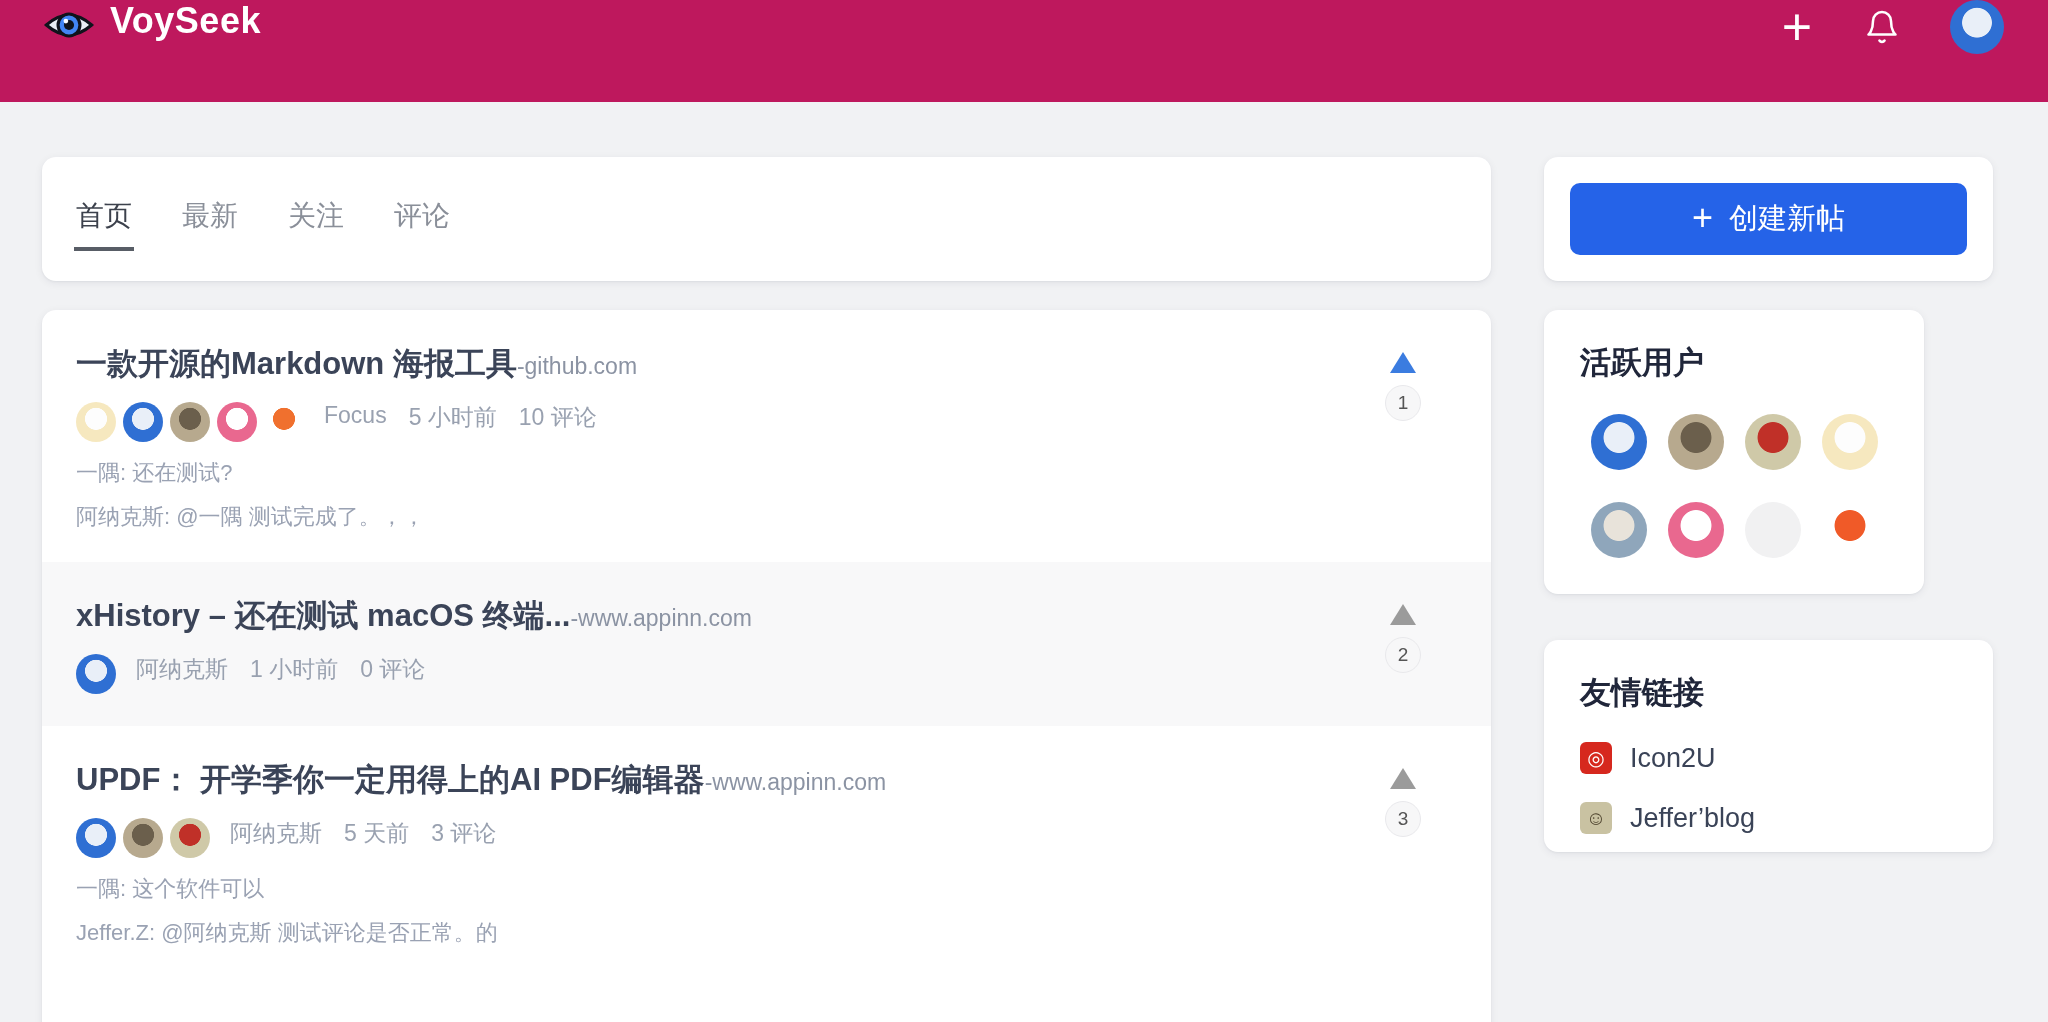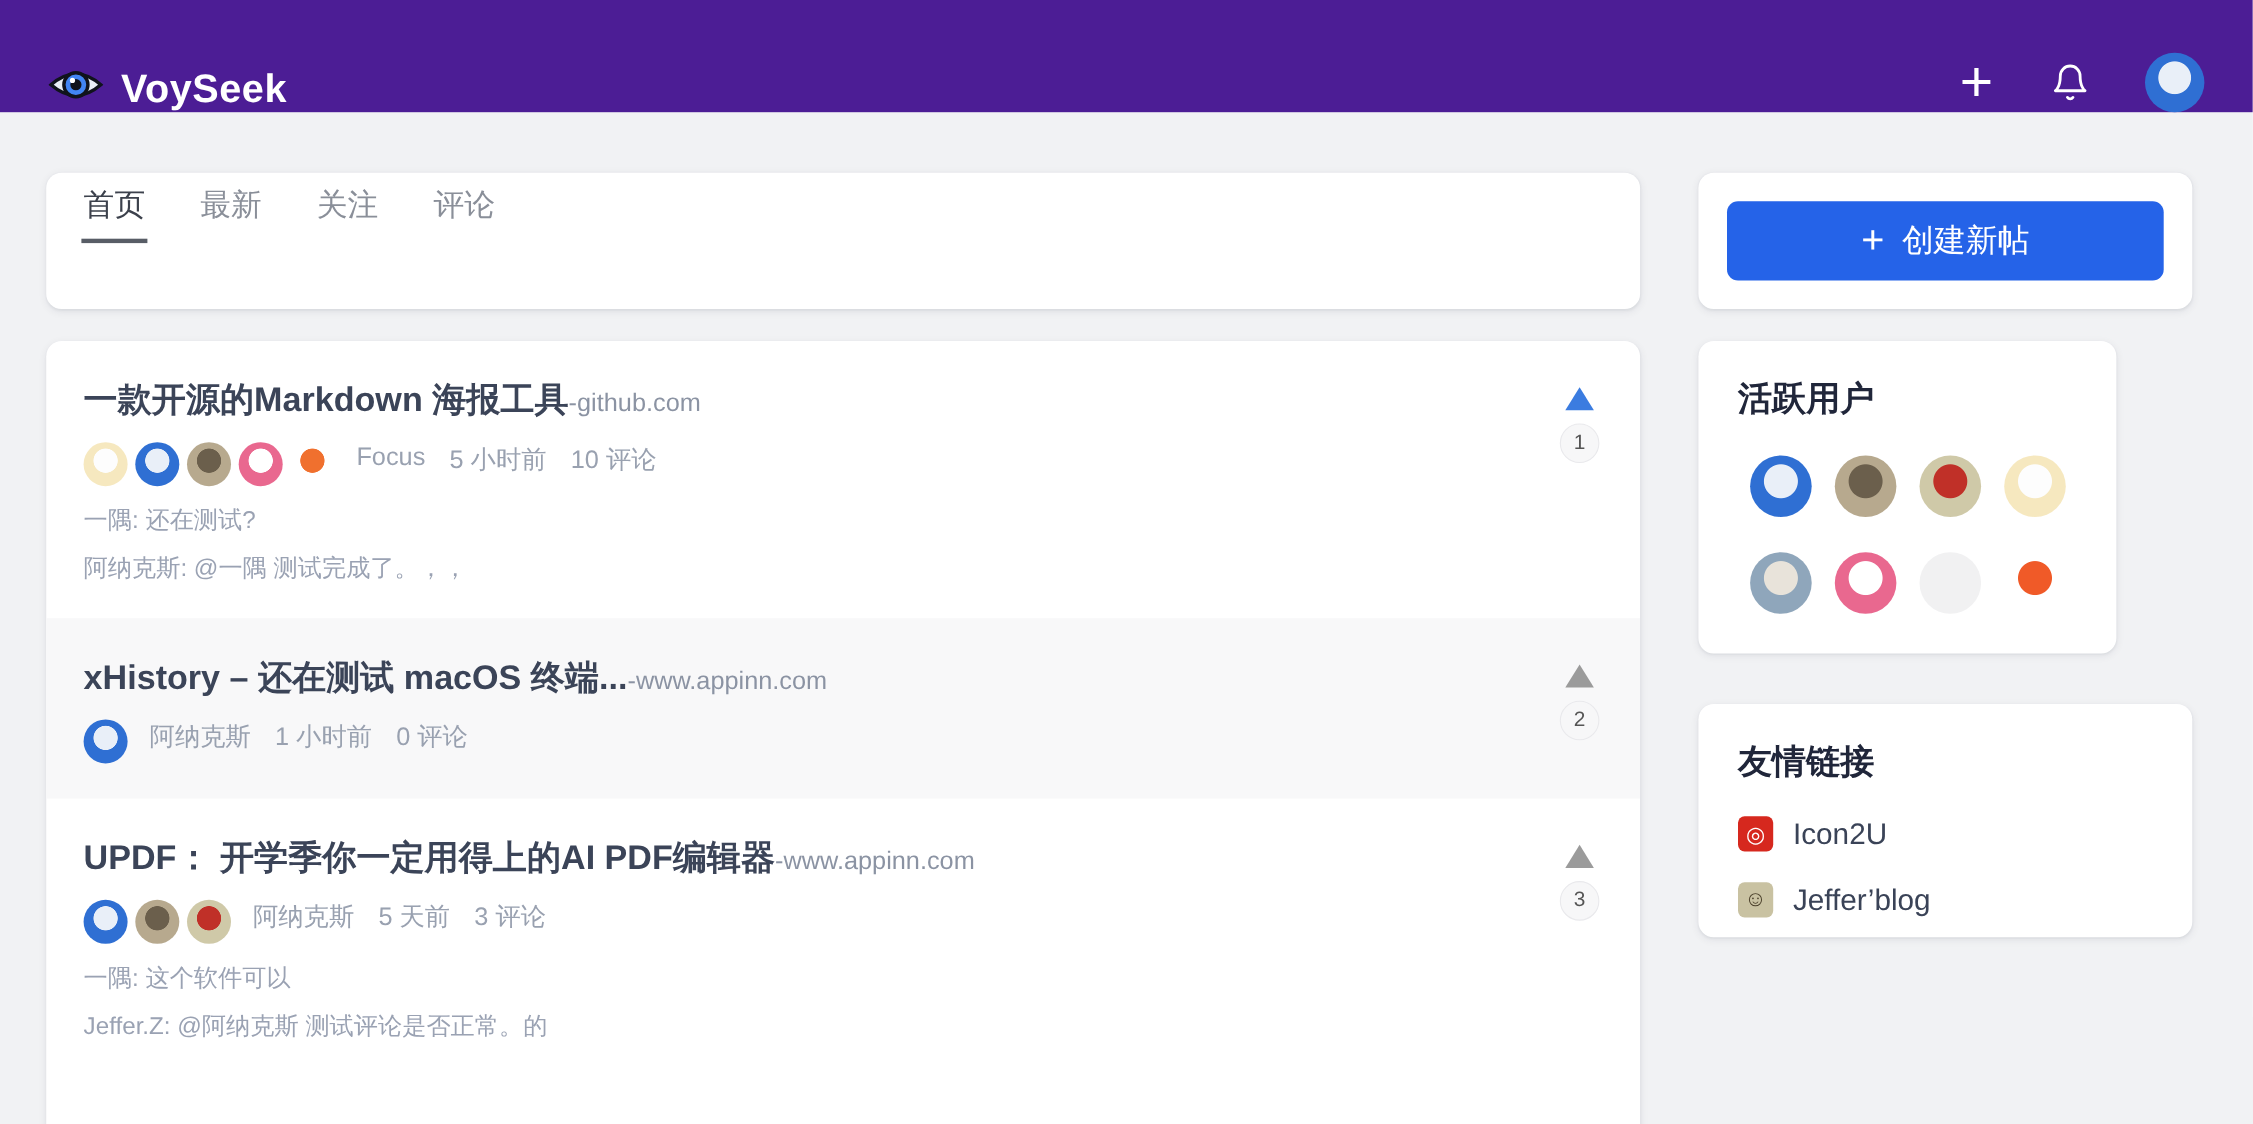--- a/index.html
+++ b/index.html
@@ -2,47 +2,47 @@
 <html><head>
 <meta charset="utf-8">
 <style>
   html,body{margin:0;padding:0;}
   body{
     width:2048px;height:1022px;overflow:hidden;position:relative;
     background:#f1f2f4;font-family:"Liberation Sans",sans-serif;
     -webkit-font-smoothing:antialiased;
   }
   
-  .navbar{position:absolute;top:0;left:0;right:0;height:102px;background:#4c1d95;
-    display:flex;align-items:flex-end;padding:0 44px;box-sizing:border-box;z-index:5;}
+  .navbar{position:absolute;top:0;left:0;right:0;height:102px;background:#be185d;
+    display:flex;align-items:flex-start;padding:0 44px;box-sizing:border-box;z-index:5;}
   .logo{width:50px;height:50px;display:flex;align-items:center;justify-content:center;}
   .brand{color:#fff;font-size:36px;font-weight:bold;margin-left:16px;letter-spacing:.5px;}
   .nav-right{margin-left:auto;display:flex;align-items:center;}
   .search{width:312px;height:52px;background:#222b3c;border-radius:26px;display:flex;
     align-items:center;padding:0 20px;box-sizing:border-box;}
   .search svg{flex:0 0 auto;}
   .search input{background:transparent;border:none;outline:none;color:#cfd5e0;
     font-size:26px;margin-left:14px;width:220px;font-family:inherit;}
   .search input::placeholder{color:#7d8699;}
   .plus-btn{color:#fff;font-size:52px;font-weight:200;margin-left:54px;line-height:1;
     cursor:pointer;user-select:none;}
   .bell-btn{margin-left:52px;display:flex;cursor:pointer;}
   .nav-avatar{width:54px;height:54px;border-radius:50%;margin-left:50px;cursor:pointer;}
   
   .card{position:absolute;background:#fff;border-radius:14px;
     box-shadow:0 1px 2px rgba(27,35,54,.05),0 2px 8px rgba(27,35,54,.07);}
   
   .tabs-card{left:42px;top:157px;width:1449px;height:124px;display:flex;
-    align-items:flex-start;padding:0 32px;box-sizing:border-box;}
+    align-items:center;padding:0 32px;box-sizing:border-box;}
   .tab{font-size:28px;color:#8a8f99;margin-right:46px;padding:10px 2px 12px;
     border-bottom:4px solid transparent;cursor:pointer;}
   .tab.active{color:#3c414c;border-bottom-color:#585d66;}
   
   .posts-card{left:42px;top:310px;width:1449px;height:800px;overflow:hidden;}
-  .post{display:flex;padding:34px 7px 30px 34px;box-sizing:border-box;}
+  .post{display:flex;padding:34px 40px 30px 34px;box-sizing:border-box;}
   .post.highlight{background:#f8f8f9;}
   .post-main{flex:1;min-width:0;}
   .post-title{font-size:31px;font-weight:600;color:#3b4458;line-height:1.3;cursor:pointer;}
   .post-site{font-size:23px;font-weight:400;color:#8b93a3;}
   .post-meta{display:flex;align-items:flex-start;margin-top:18px;height:42px;}
   .avatars{display:flex;gap:7px;margin-right:20px;}
   .avatar-sm{width:40px;height:40px;border-radius:50%;cursor:pointer;}
   .meta-text{font-size:23px;color:#99a1b0;margin-right:22px;}
   .post-comments{margin-top:10px;}
   .comment-line{font-size:22px;color:#9aa2b3;margin-top:14px;line-height:1.35;}

